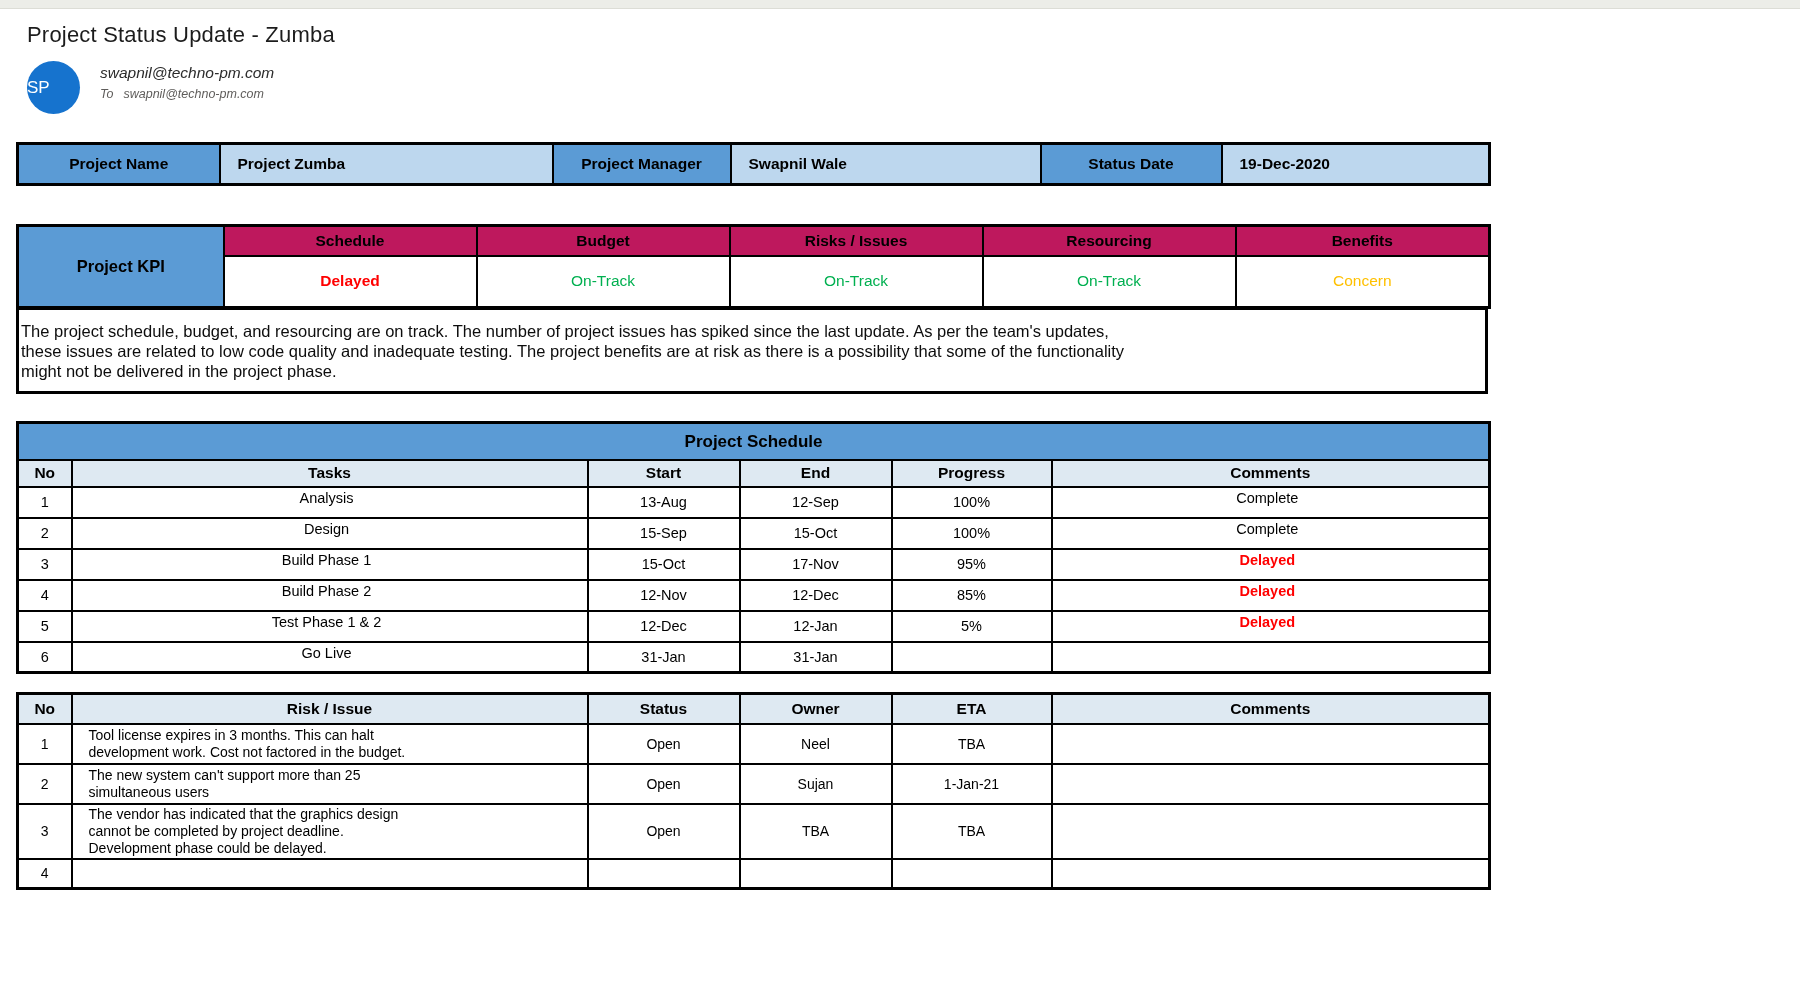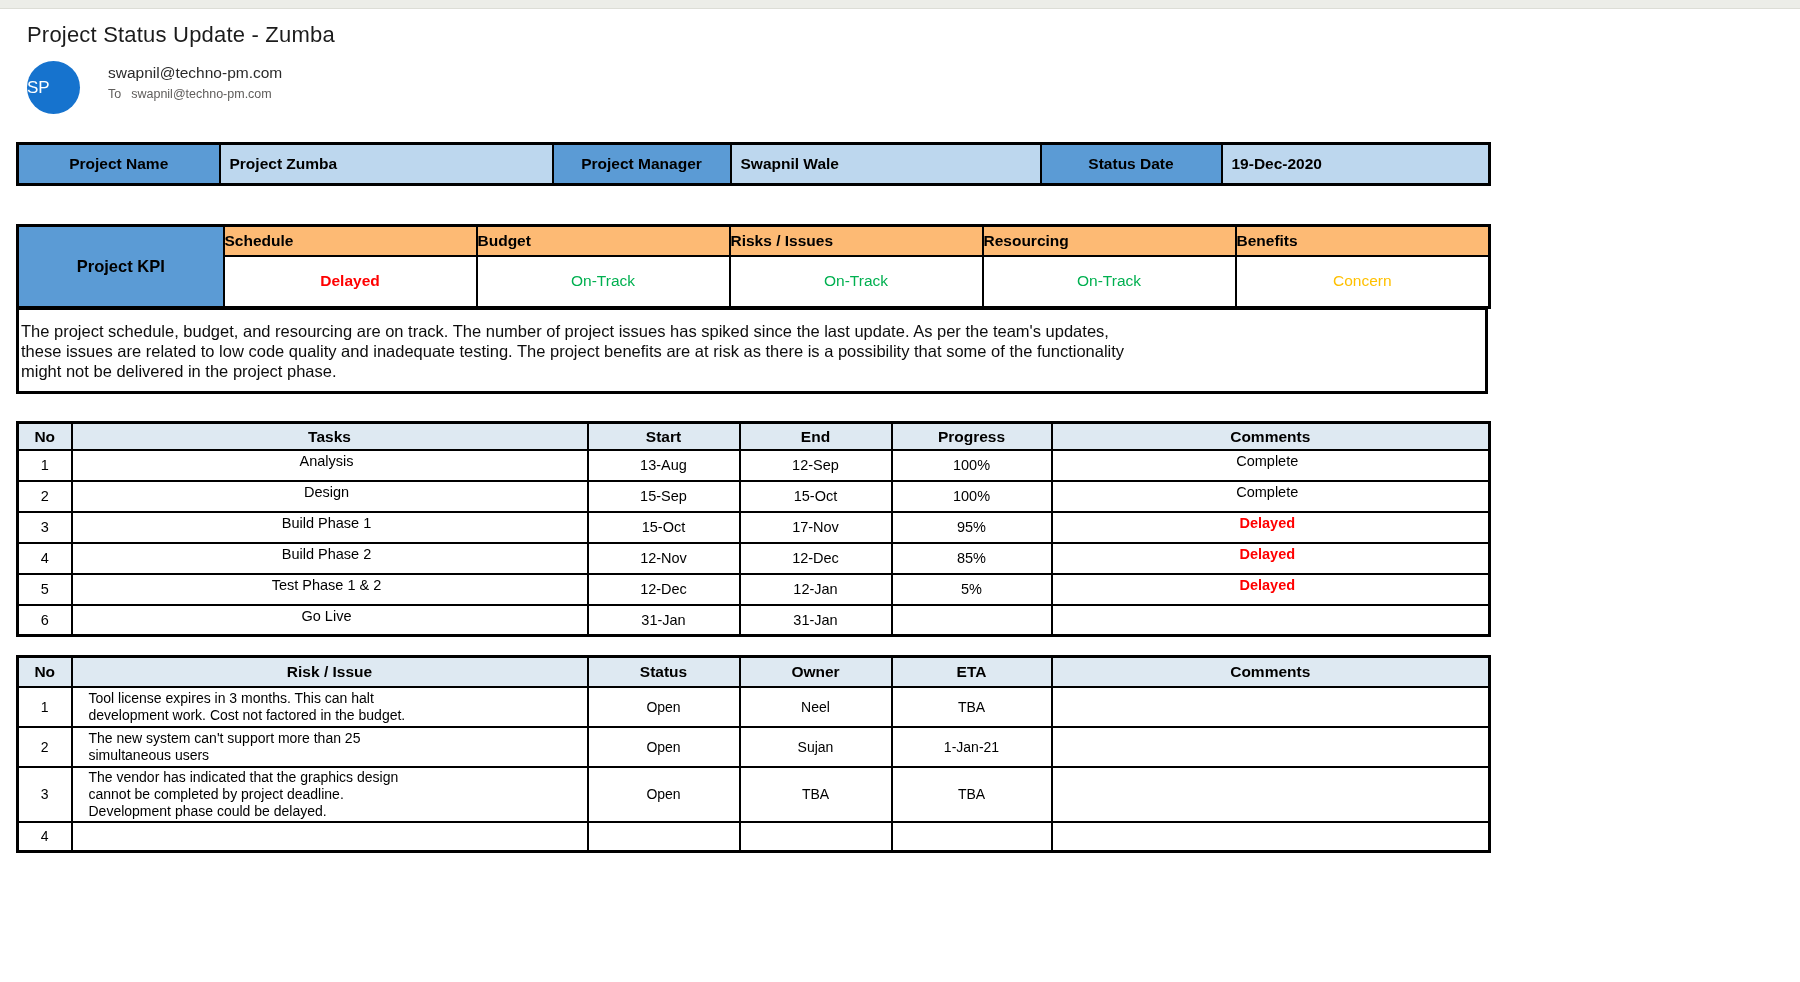--- a/index.html
+++ b/index.html
@@ -5,38 +5,38 @@
   * { margin:0; padding:0; box-sizing:border-box; }
   html,body { width:1800px; height:982px; background:#ffffff; overflow:hidden;
               font-family:"Liberation Sans", sans-serif; }
   .top-strip { width:1800px; height:9px; background:#ecede8; border-bottom:1px solid #dcddd6; }
 
   .page-title { margin:13px 0 0 27px; font-size:22px; color:#1c1c1c; letter-spacing:.2px; }
 
   .sender-row { display:flex; align-items:flex-start; margin:13px 0 0 27px; }
   .avatar { width:53px; height:53px; border-radius:50%; background:#1673ce; color:#fff;
             font-size:17px; display:flex; align-items:center; justify-content:flex-start; }
-  .sender-text { margin-left:28px; padding-top:3px; }
+  .sender-text { margin-left:20px; padding-top:3px;font-style:italic; }
   .sender-name { font-size:15.5px; color:#2b2b2b; }
   .to-line { font-size:12.5px; color:#5f5d5b; margin-top:5px; }
   .to-line .to-email { margin-left:10px; }
 
   table { border-collapse:collapse; table-layout:fixed; margin-left:16px; width:1472px; }
   td { border:2px solid #000; overflow:hidden; }
 
   
   .info-table { margin-top:28px; border:3px solid #000; }
   .info-table td { height:41px; font-size:15.5px; font-weight:bold; color:#000; }
   .cell-label { background:#5b9bd5; text-align:center; line-height:1.05; }
-  .cell-value { background:#bdd7ee; text-align:left; padding-left:9px; }
+  .cell-value { background:#bdd7ee; text-align:left; padding-left:17px; }
 
   
   .kpi-table { margin-top:38px; border:3px solid #000; }
   .kpi-title-cell { background:#5b9bd5; text-align:center; font-size:16.5px; font-weight:bold; }
-  .kpi-head { background:#fdba74; font-size:15.5px; font-weight:bold; height:30px; }
+  .kpi-head { background:#be185d; text-align:center; font-size:15.5px; font-weight:bold; height:30px; }
   .kpi-val { background:#fff; text-align:center; font-size:15.5px; font-weight:normal; height:52px; }
 
   .summary-box { margin:-2px 0 0 16px; width:1472px; border:3px solid #000; background:#fff;
                  padding:11px 13px 10px 2px; font-size:16.5px; color:#0d0d0d;
                  line-height:1.22; white-space:pre-line; }
 
   
   .banner { background:#5b9bd5; text-align:center; font-size:17px; font-weight:bold; color:#000; }
   .subhead { background:#dee9f2; text-align:center; font-size:15.5px; font-weight:bold; }
   .sched-table { margin-top:27px; border:3px solid #000; }
@@ -131,20 +131,23 @@
 <table class="sched-table">
   <colgroup>
     <col style="width:54px">
       <col style="width:516px">
       <col style="width:152px">
     <col style="width:152px">
       <col style="width:160px">
       <col style="width:438px">
   </colgroup>
   <tbody>
+      <tr class="banner-row">
+    <td class="banner" colspan="6">Project Schedule</td>
+  </tr>
   <tr class="head-row">
     <td class="subhead">No</td>
     <td class="subhead">Tasks</td>
     <td class="subhead">Start</td>
     <td class="subhead">End</td>
     <td class="subhead">Progress</td>
     <td class="subhead">Comments</td>
   </tr>
   <tr class="data-row">
     <td class="c-center">1</td>

